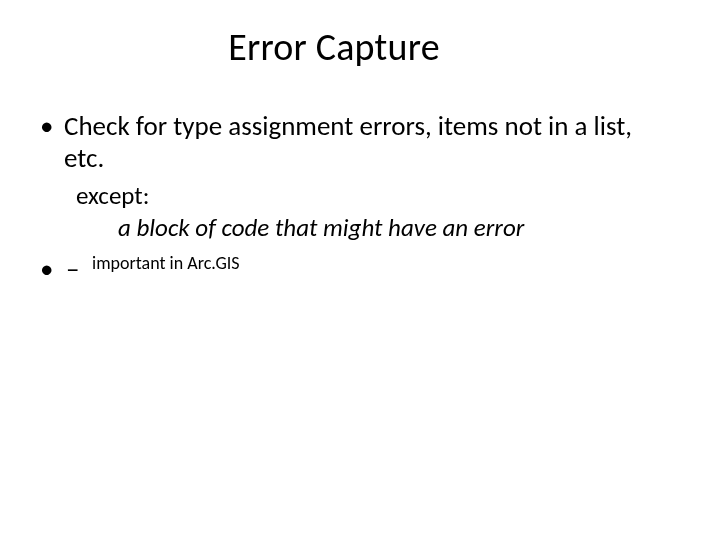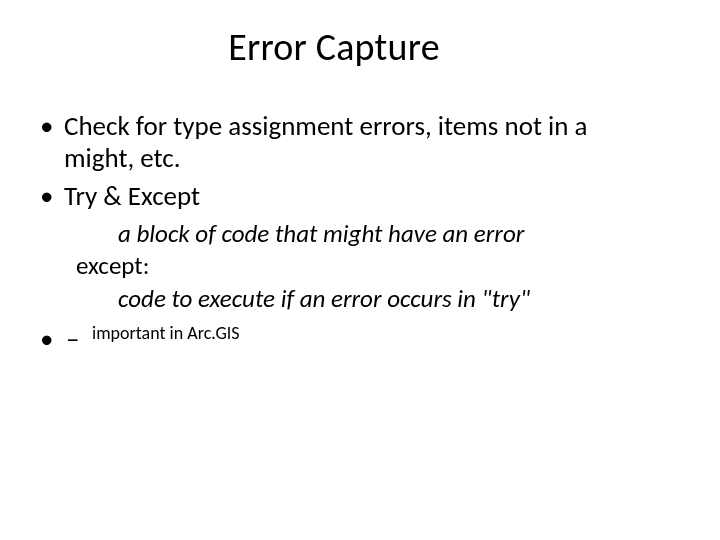--- a/index.html
+++ b/index.html
@@ -18,31 +18,27 @@
     .sub > li::before { content: "–"; position: absolute; left: 2px; top: 0; font-size: 27px; }
   </style>
 </head>
 <body>
 
 <div class="slide">
   <h1 class="title">Error Capture</h1>
 
   <ul class="bullets">
     <li>
-      <span>Check for type assignment errors, items not in a might, etc.</span>
-    </li>
-    <li>
-      <span>Try &amp; Except</span>
+      <span>Check for type assignment errors, items not in a list, etc.</span>
     </li>
   </ul>
 
   <div class="code-block">
+    <div class="code-line">except:</div>
     <div class="code-line indent italic">a block of code that might have an error</div>
-    <div class="code-line">except:</div>
-    <div class="code-line indent italic">code to execute if an error occurs in "try"</div>
   </div>
 
   <ul class="bullets">
     <li>
       <ul class="sub">
         <li>
           <span>important in Arc.GIS</span>
         </li>
       </ul>
     </li>

